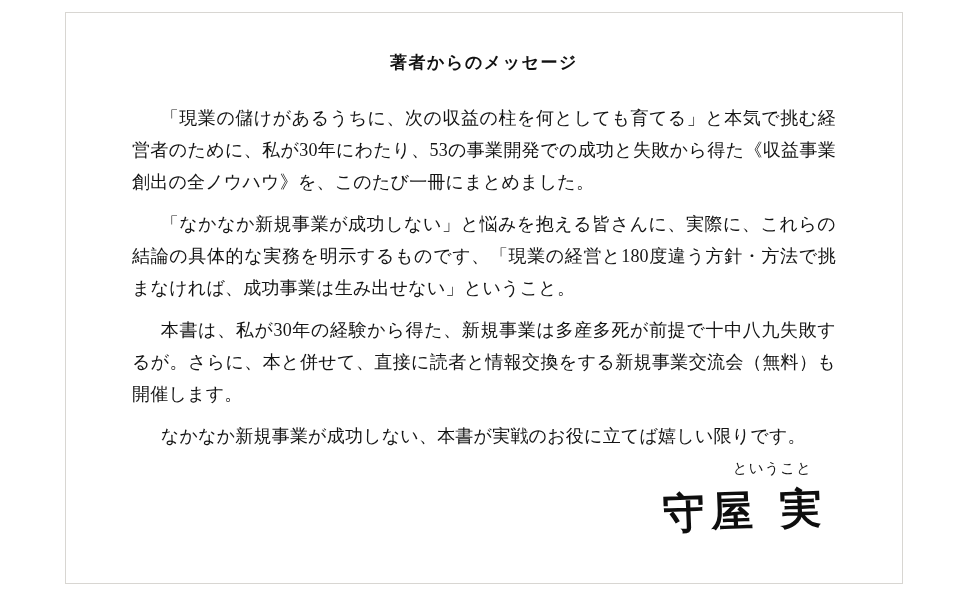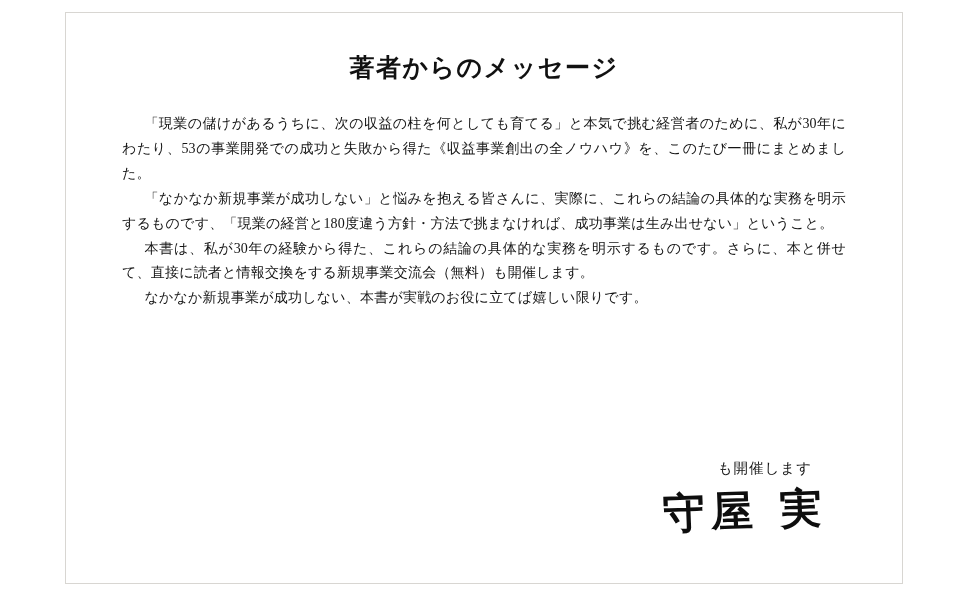--- a/index.html
+++ b/index.html
@@ -26,32 +26,32 @@
   }
   .inner {
     position: absolute;
     left: 56px;
     top: 24px;
     width: 724px;
     height: 524px;
   }
   .doc-title {
     text-align: center;
-    font-size: 25px;
+    font-size: 17px;
     font-weight: bold;
     letter-spacing: 1.5px;
     margin: 14px 0 0 0;
     color: #111111;
   }
   .body-block {
     margin-top: 28px;
   }
   p.para {
-    margin: 0;
-    font-size: 14px;
+    margin: 10px;
+    font-size: 18px;
     line-height: 1.78;
     text-align: justify;
     text-justify: inter-character;
     letter-spacing: 0.2px;
     color: #141414;
   }
   p.indent {
     text-indent: 1.6em;
   }
   .gap-sm { margin-top: 12px; }
@@ -97,24 +97,24 @@
 <body>
 
 <div class="page">
   <div class="inner">
 
     <h1 class="doc-title">著者からのメッセージ</h1>
 
     <div class="body-block">
       <p class="para indent">「現業の儲けがあるうちに、次の収益の柱を何としても育てる」と本気で挑む経営者のために、私が30年にわたり、53の事業開発での成功と失敗から得た《収益事業創出の全ノウハウ》を、このたび一冊にまとめました。</p>
       <p class="para indent gap-sm">「なかなか新規事業が成功しない」と悩みを抱える皆さんに、実際に、これらの結論の具体的な実務を明示するものです、「現業の経営と180度違う方針・方法で挑まなければ、成功事業は生み出せない」ということ。</p>
-      <p class="para indent gap-lg">本書は、私が30年の経験から得た、これらの結論の具体的な実務を明示するものです。さらに、本と併せて、直接に読者と情報交換をする新規事業交流会（無料）も開催します。</p>
+      <p class="para indent gap-lg">本書は、私が30年の経験から得た、新規事業は多産多死が前提で十中八九失敗するが。さらに、本と併せて、直接に読者と情報交換をする新規事業交流会（無料）も開催します。</p>
       <p class="para indent">なかなか新規事業が成功しない、本書が実戦のお役に立てば嬉しい限りです。</p>
     </div>
 
     <div class="sign-area">
-      <div class="sign-role">も開催します</div>
+      <div class="sign-role">ということ</div>
       <div class="sign-stroke"></div>
       <div class="sign-name">守屋 実</div>
     </div>
 
   </div>
 </div>
 
 </body></html>

